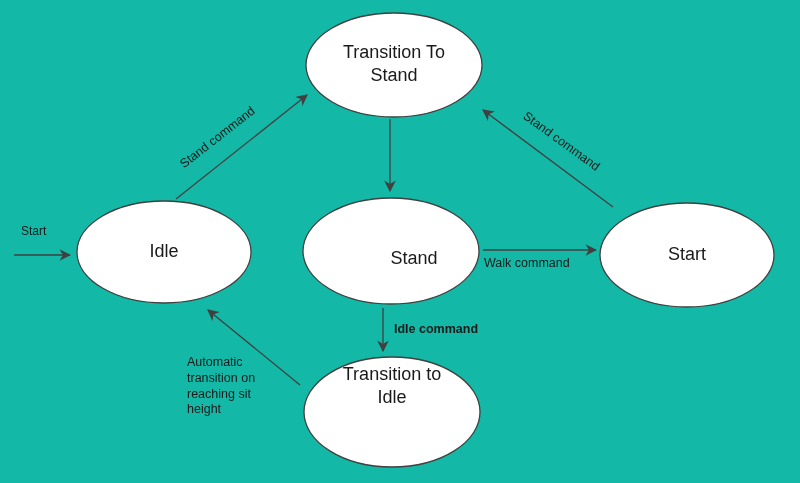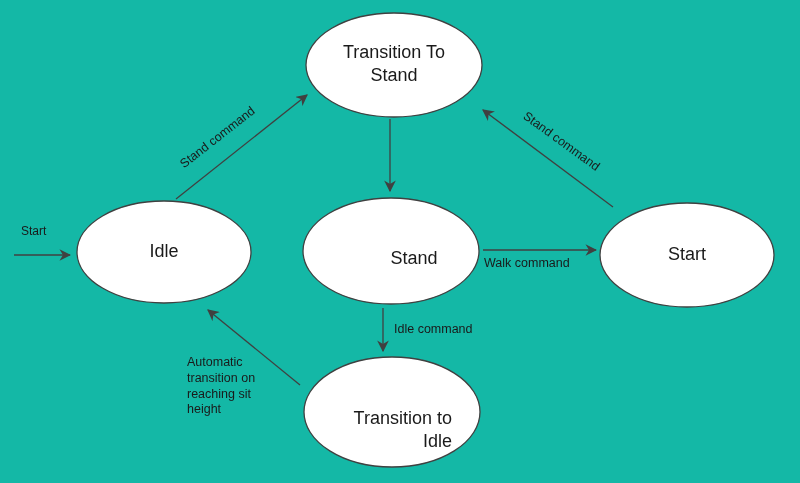--- a/index.html
+++ b/index.html
@@ -67,28 +67,28 @@
     <line x1="483" y1="250" x2="596" y2="250" stroke="#404040" stroke-width="1.3" marker-end="url(#arrowhead)"></line>
     <line x1="613" y1="207" x2="483" y2="110" stroke="#404040" stroke-width="1.3" marker-end="url(#arrowhead)"></line>
     <line x1="383" y1="308" x2="383" y2="351" stroke="#404040" stroke-width="1.3" marker-end="url(#arrowhead)"></line>
     <line x1="300" y1="385" x2="208" y2="310" stroke="#404040" stroke-width="1.3" marker-end="url(#arrowhead)"></line>
   </svg>
 
   <div class="state-label" style="left:394px; top:64px; width:124px;">Transition To Stand</div>
   <div class="state-label" style="left:164px; top:252px;">Idle</div>
   <div class="state-label" style="left:414px; top:251px;margin-top:8px;">Stand</div>
   <div class="state-label" style="left:687px; top:255px;">Start</div>
-  <div class="state-label" style="left:392px; top:430px; width:120px;text-align:right;">Transition to Idle</div>
+  <div class="state-label" style="left:392px; top:386px; width:120px;">Transition to Idle</div>
 
   <div class="edge-label" style="left:21px; top:224px; font-size:12px;">Start</div>
 
   <div class="edge-label rot" style="left:218px; top:138px; --rot:-38deg;">Stand command</div>
 
 
   <div class="edge-label" style="left:484px; top:256px;">Walk command</div>
 
   <div class="edge-label rot" style="left:561px; top:142px; --rot:36deg;">Stand command</div>
 
-  <div class="edge-label" style="left:394px; top:322px;">Idle command</div>
+  <div class="edge-label" style="left:394px; top:322px;font-weight:bold;">Idle command</div>
 
   <div class="edge-label wrap" style="left:187px; top:355px; width:85px;">Automatic transition on reaching sit height</div>
 
 </div>
 
 </body></html>

